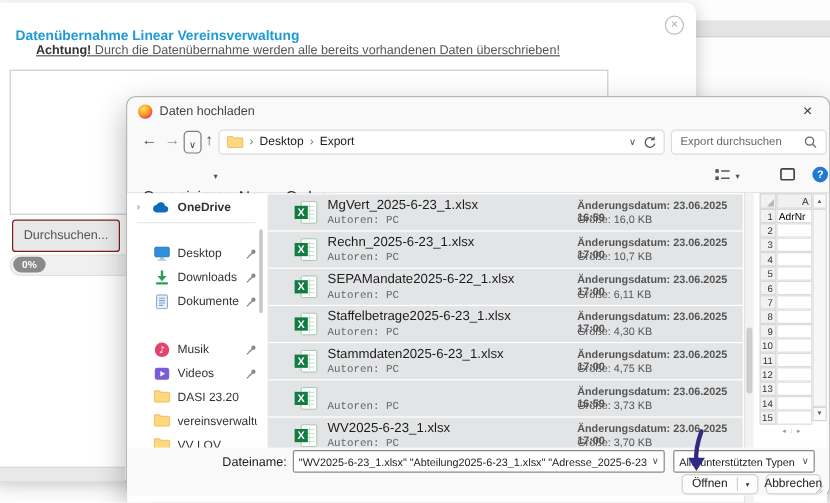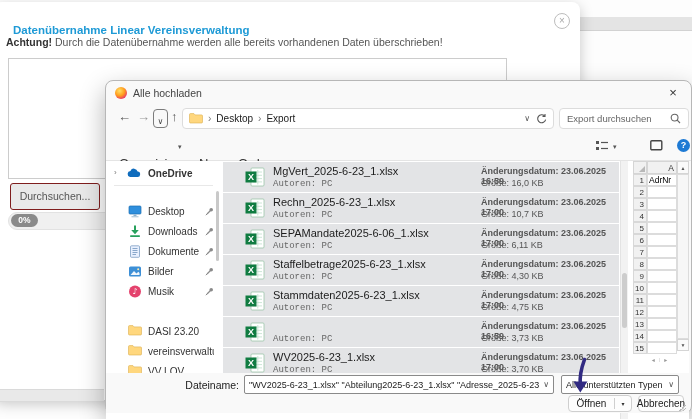--- a/index.html
+++ b/index.html
@@ -9,21 +9,21 @@
 
   
   .bg-strip{left:580px;top:17px;width:112px;height:13px;background:#e4e4e4;border-bottom:1px solid #d2d2d2;}
 
   
   .web-modal{left:-6px;top:2px;width:586px;height:398px;background:#fff;
              border-radius:8px;box-shadow:0 4px 14px rgba(0,0,0,.22);}
   .modal-title{left:19px;top:10px;font-size:11.5px;font-weight:bold;color:var(--accent-blue,#1e9ad6);margin-top:12px;}
   .modal-close{left:560px;top:11px;width:14px;height:14px;border:1.5px solid #bdbdbd;border-radius:50%;
                color:#a9a9a9;font-size:10px;line-height:13px;text-align:center;cursor:pointer;}
-  .warning{left:12px;top:34px;font-size:10.5px;color:#555;}
+  .warning{left:36px;top:34px;font-size:10.5px;color:#555;text-decoration:underline;}
   .warning b{color:#333;}
   .dropzone{left:14px;top:56px;width:497px;height:119px;border:1px solid #ccc;background:#fff;}
   .browse-btn{left:16px;top:181px;width:88px;height:25px;background:#e9e9e9;border:1px solid #7f1d1d;
               border-radius:3px;font-size:10.5px;color:#555;text-align:center;line-height:24px;}
   .progress-track{left:14px;top:210px;width:330px;height:16px;background:#f0f0f0;border:1px solid #e2e2e2;border-radius:9px;}
   .progress-badge{left:2px;top:1px;width:27px;height:13px;background:#8a8a8a;border-radius:7px;
                   color:#fff;font-size:8.5px;font-weight:bold;text-align:center;line-height:13px;}
   .modal-footer-bar{left:6px;top:387px;width:104px;height:11px;background:#e9e9e9;
                     border-top:1px solid #dadada;border-bottom:1px solid #dadada;}
 
@@ -140,21 +140,21 @@
     <div class="abs progress-track">
       <div class="abs progress-badge">0%</div>
     </div>
     <div class="abs modal-footer-bar"></div>
   </div>
 
   <div class="abs file-dialog">
 
     <div class="abs titlebar">
       <div class="abs ff-icon"></div>
-      <div class="abs dialog-title">Alle hochladen</div>
+      <div class="abs dialog-title">Daten hochladen</div>
       <div class="abs dialog-close">×</div>
     </div>
 
     <div class="abs navbar">
       <span class="abs nav-glyph" style="left:12px">←</span>
       <span class="abs nav-glyph" style="left:31px;color:#999">→</span>
       <div class="abs recent-chip"><span class="glyph">∨</span></div>
       <span class="abs nav-glyph" style="left:65px">↑</span>
 
       <div class="abs crumb-box">
@@ -244,47 +244,46 @@
               <rect x="2" y="10.3" width="10" height="1.7" rx="0.8" fill="#27a05c"></rect>
             </svg>
           <span class="abs side-label">Downloads</span>
           <svg class="abs side-pin" width="9" height="9" viewBox="0 0 9 9">
               <line x1="2" y1="7" x2="6.5" y2="2.5" stroke="#8a8a8a" stroke-width="1.2"></line>
               <circle cx="6.2" cy="2.8" r="1.8" fill="#8a8a8a"></circle>
               <line x1="2.2" y1="6.8" x2="0.8" y2="8.2" stroke="#8a8a8a" stroke-width="1"></line>
             </svg>
         </div>
 
-        <div class="abs side-row" style="top:102px">
-          <svg class="abs side-ico" width="14" height="13" viewBox="0 0 14 13">
-              <rect x="1" y="1.5" width="12" height="10" rx="1.5" fill="#3d8fd6"></rect>
-              <path d="M2.5 10 L6 6 l2.5 2.5 1.8-1.8 1.2 1.3 v2z" fill="#fff" opacity="0.92"></path>
-              <circle cx="10.2" cy="4.3" r="1" fill="#ffe9a8"></circle>
-            </svg>
-          <span class="abs side-label">Bilder</span>
-          <svg class="abs side-pin" width="9" height="9" viewBox="0 0 9 9">
-              <line x1="2" y1="7" x2="6.5" y2="2.5" stroke="#8a8a8a" stroke-width="1.2"></line>
-              <circle cx="6.2" cy="2.8" r="1.8" fill="#8a8a8a"></circle>
-              <line x1="2.2" y1="6.8" x2="0.8" y2="8.2" stroke="#8a8a8a" stroke-width="1"></line>
-            </svg>
-        </div>
 
         <div class="abs side-row" style="top:122px">
           <svg class="abs side-ico" width="14" height="13" viewBox="0 0 14 13">
               <circle cx="7" cy="6.5" r="6" fill="#e4426d"></circle>
               <text x="7" y="9.3" font-size="8" fill="#fff" text-anchor="middle" font-family="DejaVu Sans">♪</text>
             </svg>
           <span class="abs side-label">Musik</span>
           <svg class="abs side-pin" width="9" height="9" viewBox="0 0 9 9">
               <line x1="2" y1="7" x2="6.5" y2="2.5" stroke="#8a8a8a" stroke-width="1.2"></line>
               <circle cx="6.2" cy="2.8" r="1.8" fill="#8a8a8a"></circle>
               <line x1="2.2" y1="6.8" x2="0.8" y2="8.2" stroke="#8a8a8a" stroke-width="1"></line>
             </svg>
         </div>
 
+        <div class="abs side-row" style="top:142px">
+          <svg class="abs side-ico" width="14" height="13" viewBox="0 0 14 13">
+              <rect x="1" y="1.5" width="12" height="10" rx="2" fill="#7b5cd6"></rect>
+              <path d="M5.6 4.2 L9.6 6.5 5.6 8.8z" fill="#fff"></path>
+            </svg>
+          <span class="abs side-label">Videos</span>
+          <svg class="abs side-pin" width="9" height="9" viewBox="0 0 9 9">
+              <line x1="2" y1="7" x2="6.5" y2="2.5" stroke="#8a8a8a" stroke-width="1.2"></line>
+              <circle cx="6.2" cy="2.8" r="1.8" fill="#8a8a8a"></circle>
+              <line x1="2.2" y1="6.8" x2="0.8" y2="8.2" stroke="#8a8a8a" stroke-width="1"></line>
+            </svg>
+        </div>
 
         <div class="abs side-row" style="top:162px">
           <svg class="abs side-ico" width="14" height="11" viewBox="0 0 14 11">
               <path d="M0.5 1.6 Q0.5 .6 1.5 .6 h3.4 l1.2 1.3 H12.5 q1 0 1 1 V9 q0 1-1 1 H1.5 q-1 0-1-1z" fill="#ffd77e" stroke="#dcae4f" stroke-width="0.6"></path>
             </svg>
           <span class="abs side-label wide">DASI 23.20</span>
         </div>
 
         <div class="abs side-row" style="top:182px">
           <svg class="abs side-ico" width="14" height="11" viewBox="0 0 14 11">
@@ -331,21 +330,21 @@
             <div class="file-size">Größe: 10,7 KB</div>
           </div>
 
           <div class="file-row">
             <svg class="file-ico" width="20" height="20" viewBox="0 0 20 20">
               <rect x="6" y="1" width="13" height="18" rx="1" fill="#fff" stroke="#8fbf9f" stroke-width="0.7"></rect>
               <path d="M8 5h9M8 8.3h9M8 11.6h9M8 14.9h9M12.8 3v14.5" stroke="#bfe0cb" stroke-width="0.8" fill="none"></path>
               <rect x="0.5" y="4.5" width="11" height="11" fill="var(--excel-green,#107c41)"></rect>
               <text x="6" y="13" font-size="9" font-weight="bold" fill="#fff" text-anchor="middle" font-family="Liberation Sans">X</text>
             </svg>
-            <div class="file-name">SEPAMandate2025-6-06_1.xlsx</div>
+            <div class="file-name">SEPAMandate2025-6-22_1.xlsx</div>
             <div class="file-auth">Autoren: PC</div>
             <div class="file-mod">Änderungsdatum: 23.06.2025 17:00</div>
             <div class="file-size">Größe: 6,11 KB</div>
           </div>
 
           <div class="file-row">
             <svg class="file-ico" width="20" height="20" viewBox="0 0 20 20">
               <rect x="6" y="1" width="13" height="18" rx="1" fill="#fff" stroke="#8fbf9f" stroke-width="0.7"></rect>
               <path d="M8 5h9M8 8.3h9M8 11.6h9M8 14.9h9M12.8 3v14.5" stroke="#bfe0cb" stroke-width="0.8" fill="none"></path>
               <rect x="0.5" y="4.5" width="11" height="11" fill="var(--excel-green,#107c41)"></rect>

